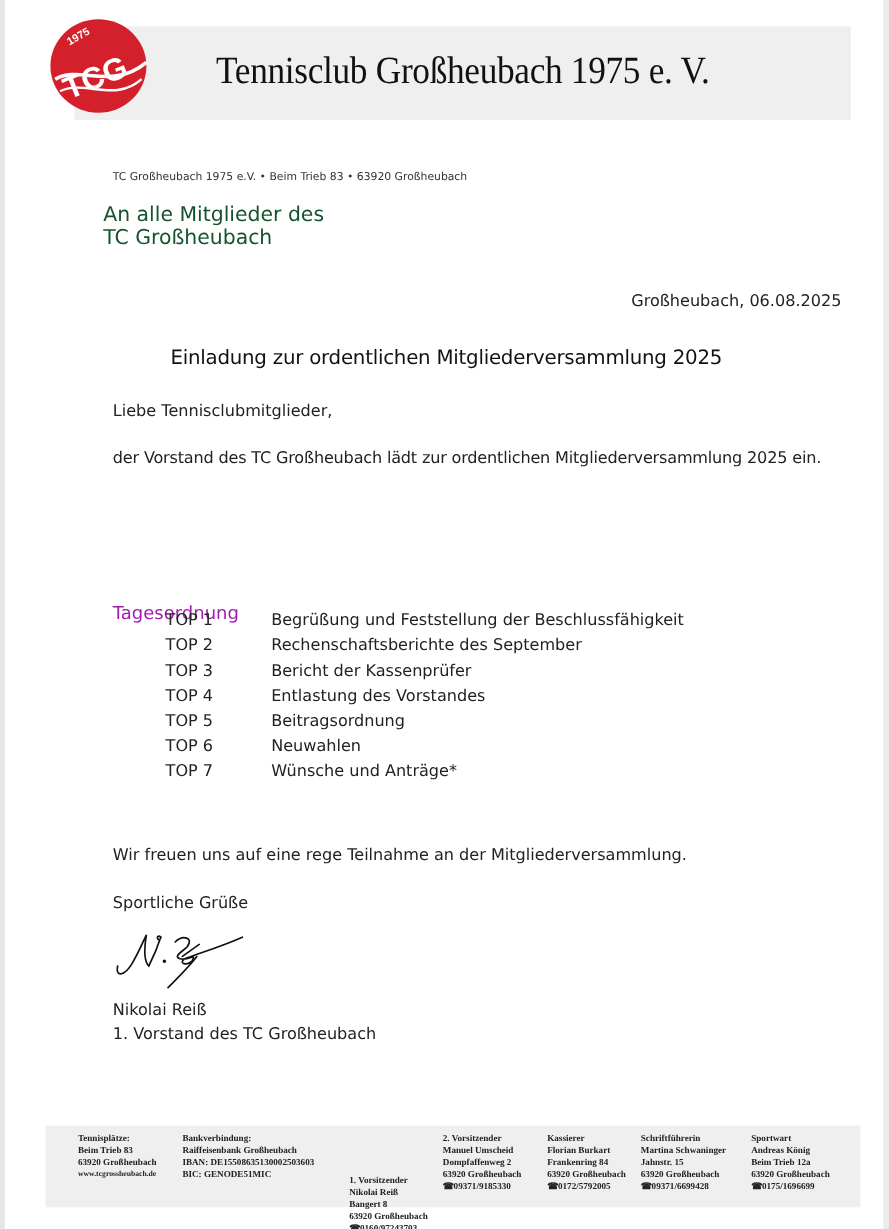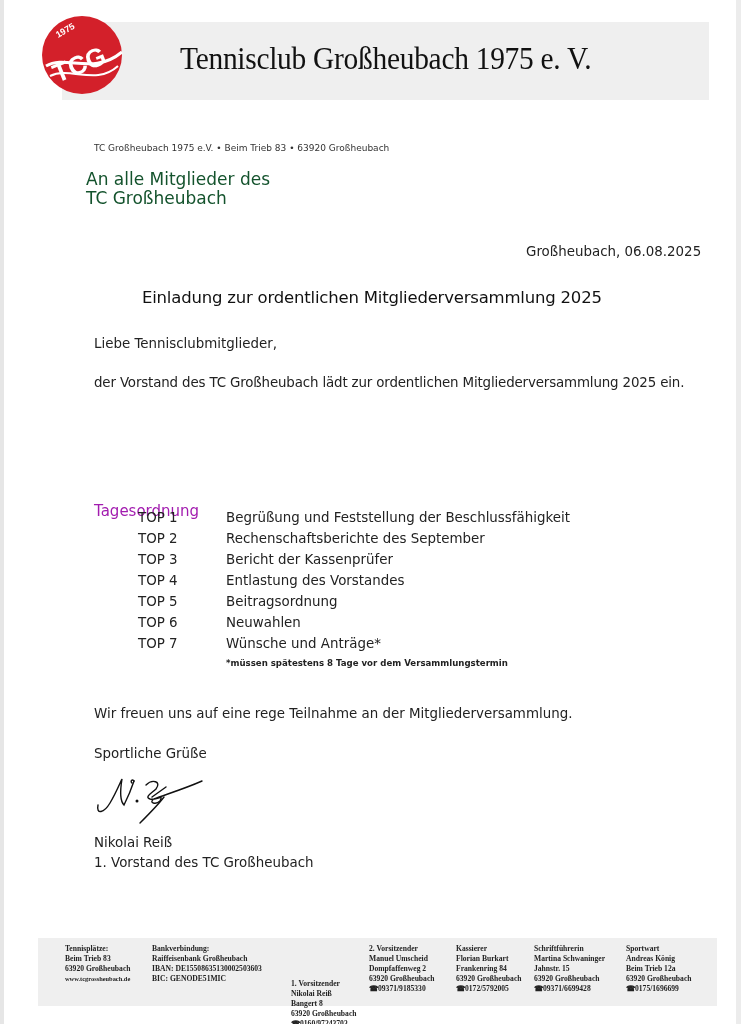--- a/index.html
+++ b/index.html
@@ -121,21 +121,20 @@
     <div class="agenda-row">
       <span class="agenda-num">TOP 6</span>
       <span>Neuwahlen</span>
     </div>
     <div class="agenda-row">
       <span class="agenda-num">TOP 7</span>
       <span>Wünsche und Anträge*</span>
     </div>
   </div>
   <div class="abs agenda-note">
-    <div>*müssen spätestens 8 Tage vor dem Versammlungstermin</div>
   </div>
 
   <div class="abs closing">Wir freuen uns auf eine rege Teilnahme an der Mitgliederversammlung.</div>
   <div class="abs greeting">Sportliche Grüße</div>
 
   <svg class="abs signature" viewBox="0 0 130 52">
     <g fill="none" stroke="#111" stroke-width="1.4" stroke-linecap="round">
       <path d="M4 30 C 2 40, 10 38, 16 28 C 22 18, 26 8, 28 4 C 26 16, 26 26, 30 30 C 34 22, 38 12, 40 6"></path>
       <path d="M40 6 C 38 4, 36 6, 38 8"></path>
       <circle cx="43" cy="26" r="0.8" fill="#111"></circle>

